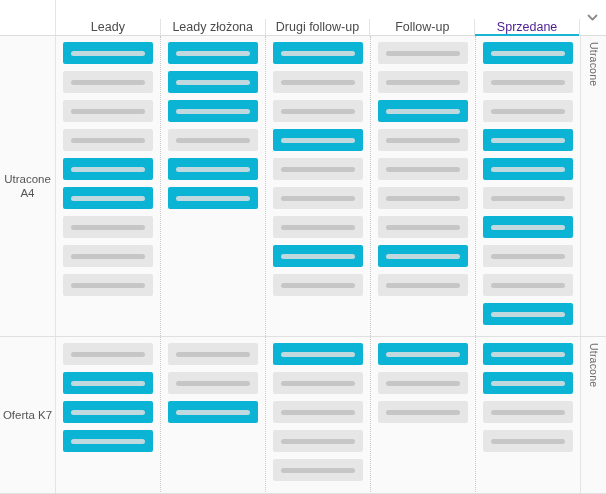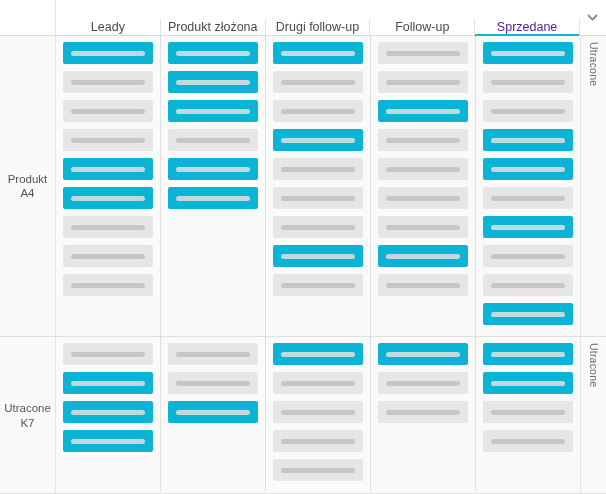--- a/index.html
+++ b/index.html
@@ -147,41 +147,41 @@
 <body>
 
 <div id="board">
 
   <div class="header">
     <div class="hdr-corner"></div>
     <div class="hdr-cell">
       <span>Leady</span>
     </div>
     <div class="hdr-cell">
-      <span>Produkt złożona</span>
+      <span>Leady złożona</span>
     </div>
     <div class="hdr-cell">
       <span>Drugi follow-up</span>
     </div>
     <div class="hdr-cell">
       <span>Follow-up</span>
     </div>
     <div class="hdr-cell active">
       <span>Sprzedane</span>
     </div>
     <div class="hdr-chevron">
       <svg width="13" height="13" viewBox="0 0 13 13" aria-hidden="true">
         <path d="M2.5 4.5 L6.5 8.6 L10.5 4.5" fill="none" stroke="#8a8a8a" stroke-width="1.8" stroke-linecap="round" stroke-linejoin="round"></path>
       </svg>
     </div>
   </div>
 
   <div class="body-area" id="body-area">
       <div class="prod-row" style="height: 301px;">
-        <div class="row-label">Produkt A4</div>
+        <div class="row-label">Utracone A4</div>
         <div class="lanes">
           <div class="lane">
             <div class="card cyan">
               <div class="bar"></div>
             </div>
             <div class="card">
               <div class="bar"></div>
             </div>
             <div class="card">
               <div class="bar"></div>
@@ -314,21 +314,21 @@
             <div class="card cyan">
               <div class="bar"></div>
             </div>
           </div>
         </div>
         <div class="row-side">
           <span class="side-text">Utracone</span>
         </div>
       </div>
       <div class="prod-row" style="height: 157px;">
-        <div class="row-label">Utracone K7</div>
+        <div class="row-label">Oferta K7</div>
         <div class="lanes">
           <div class="lane">
             <div class="card">
               <div class="bar"></div>
             </div>
             <div class="card cyan">
               <div class="bar"></div>
             </div>
             <div class="card cyan">
               <div class="bar"></div>

